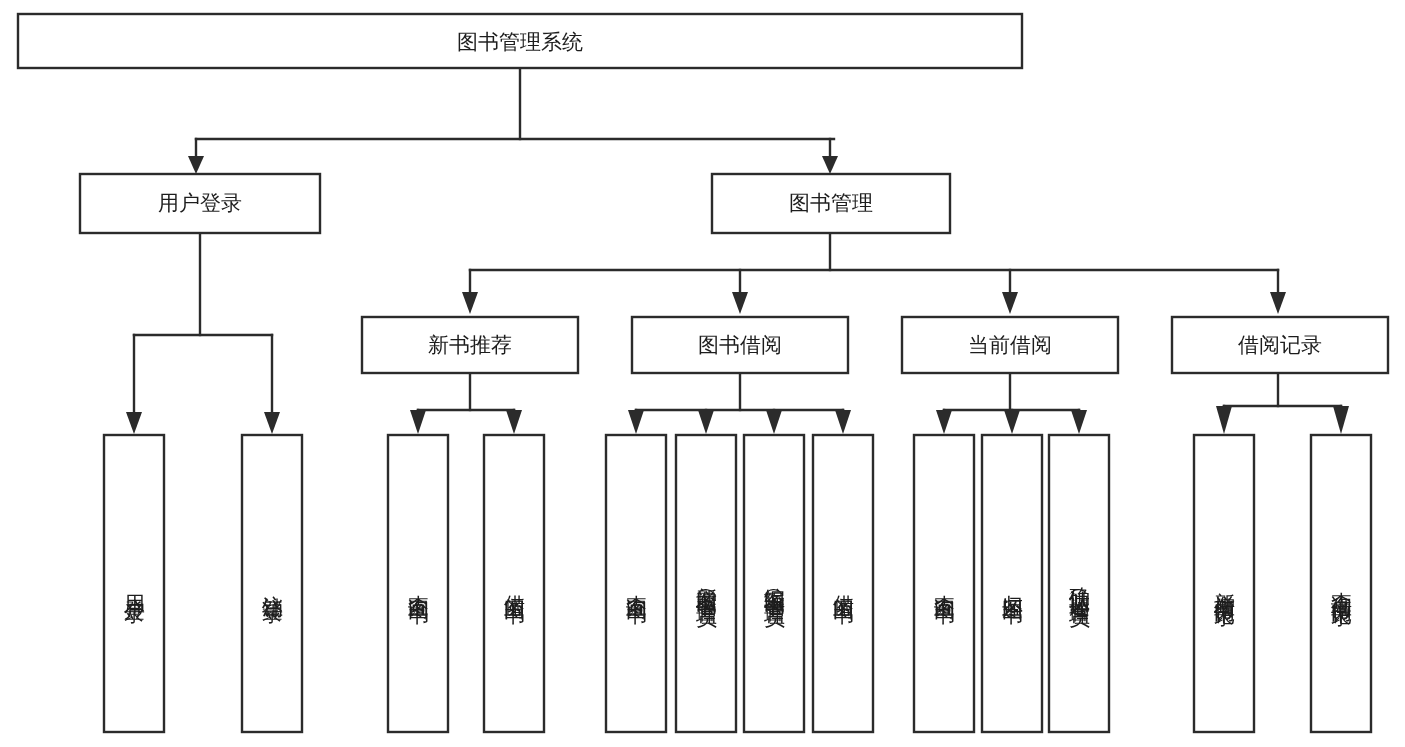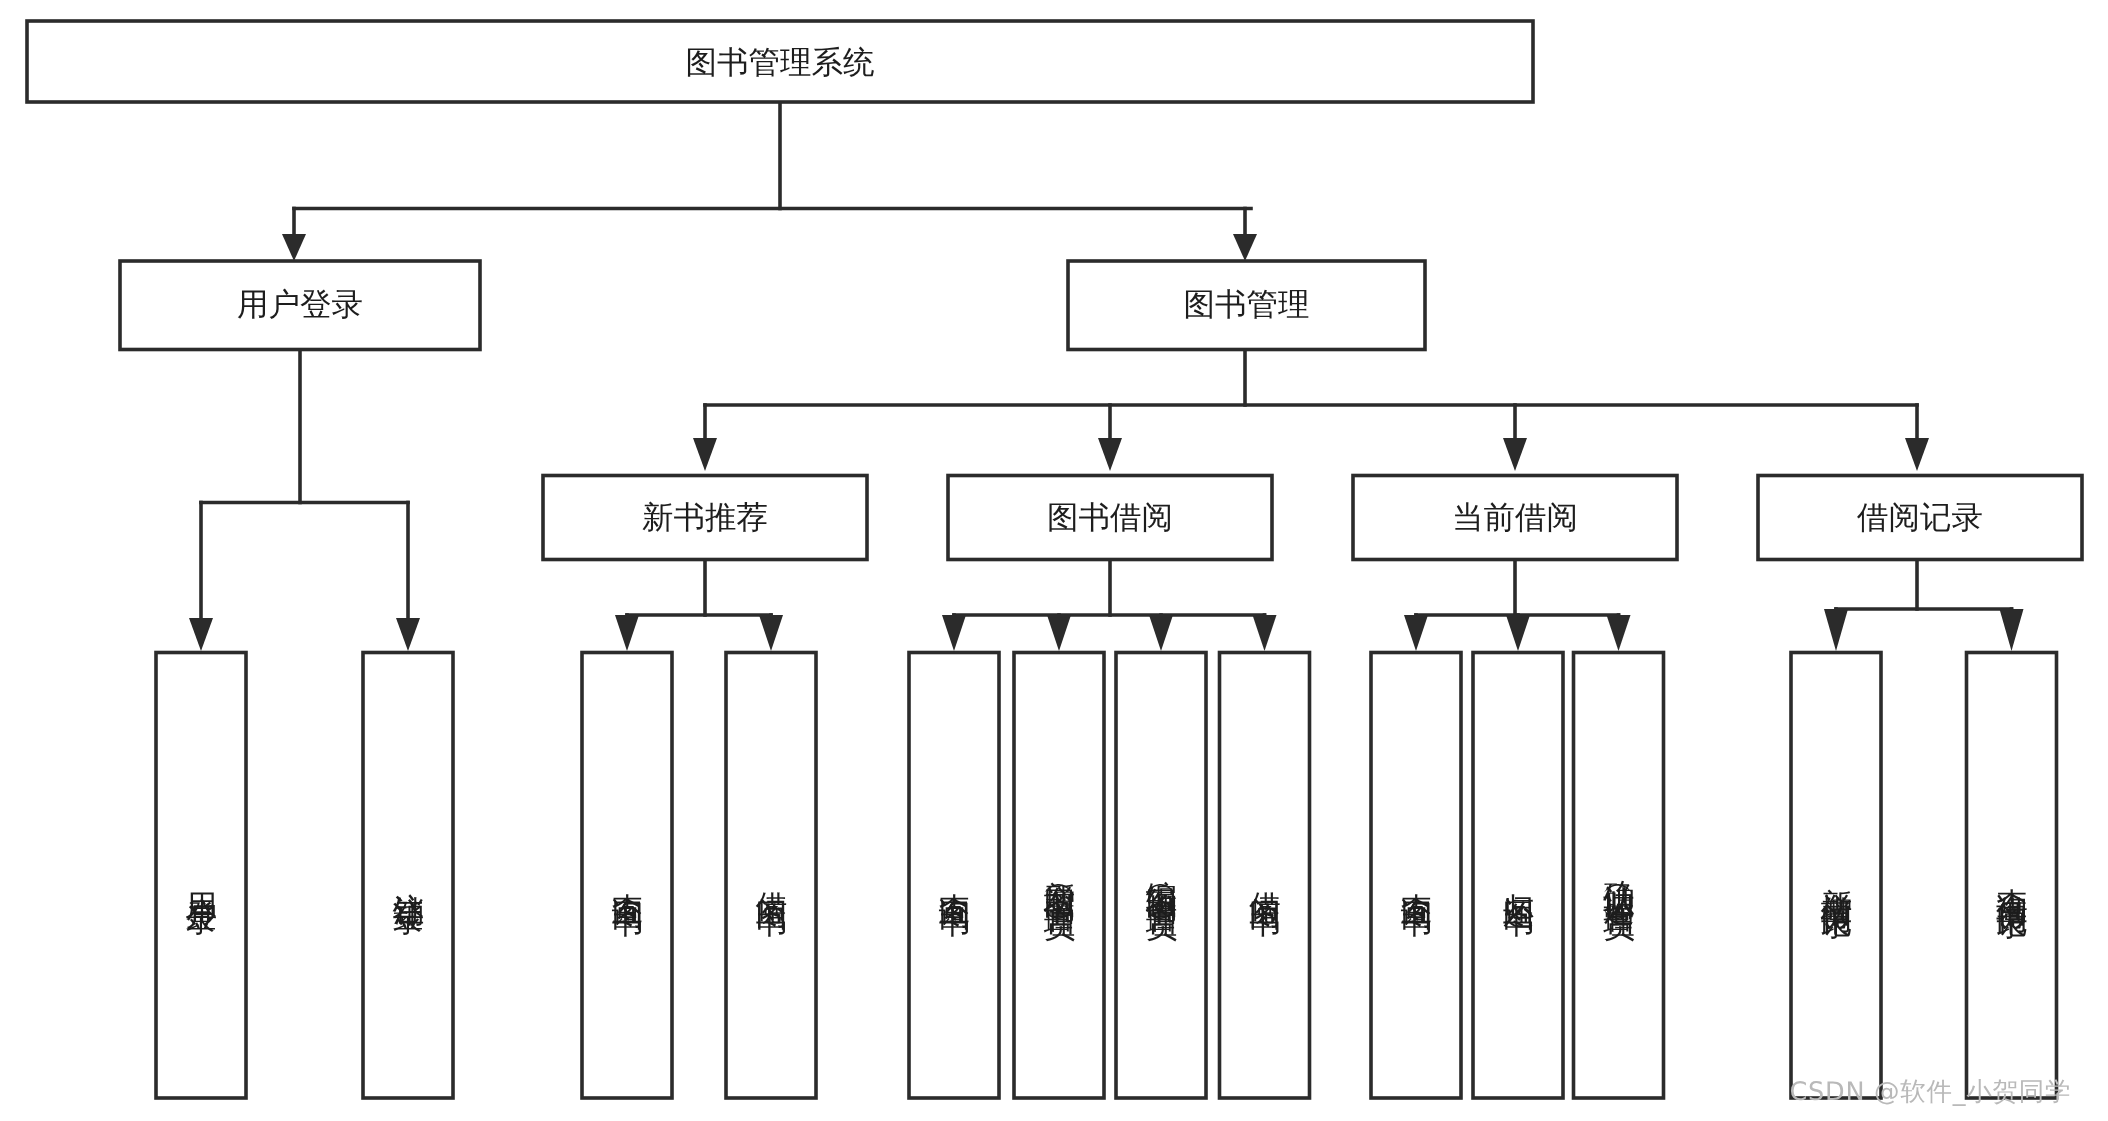--- a/index.html
+++ b/index.html
@@ -196,15 +196,14 @@
   <div class="leaf-text" style="left:744px; top:435px; width:60px; height:297px;">编辑图书（管理员）</div>
   <div class="leaf-text" style="left:813px; top:435px; width:60px; height:297px;">借阅图书</div>
 
   <div class="leaf-text" style="left:914px; top:435px; width:60px; height:297px;">查询图书</div>
   <div class="leaf-text" style="left:982px; top:435px; width:60px; height:297px;">归还图书</div>
   <div class="leaf-text" style="left:1049px; top:435px; width:60px; height:297px;">确认归还（管理员）</div>
 
   <div class="leaf-text" style="left:1194px; top:435px; width:60px; height:297px;">新增借阅记录</div>
   <div class="leaf-text" style="left:1311px; top:435px; width:60px; height:297px;">查询借阅记录</div>
 
-  <div class="watermark" style="left:1193px; top:716px;">CSDN @软件_小贺同学</div>
 
 </div>
 
 </body></html>

